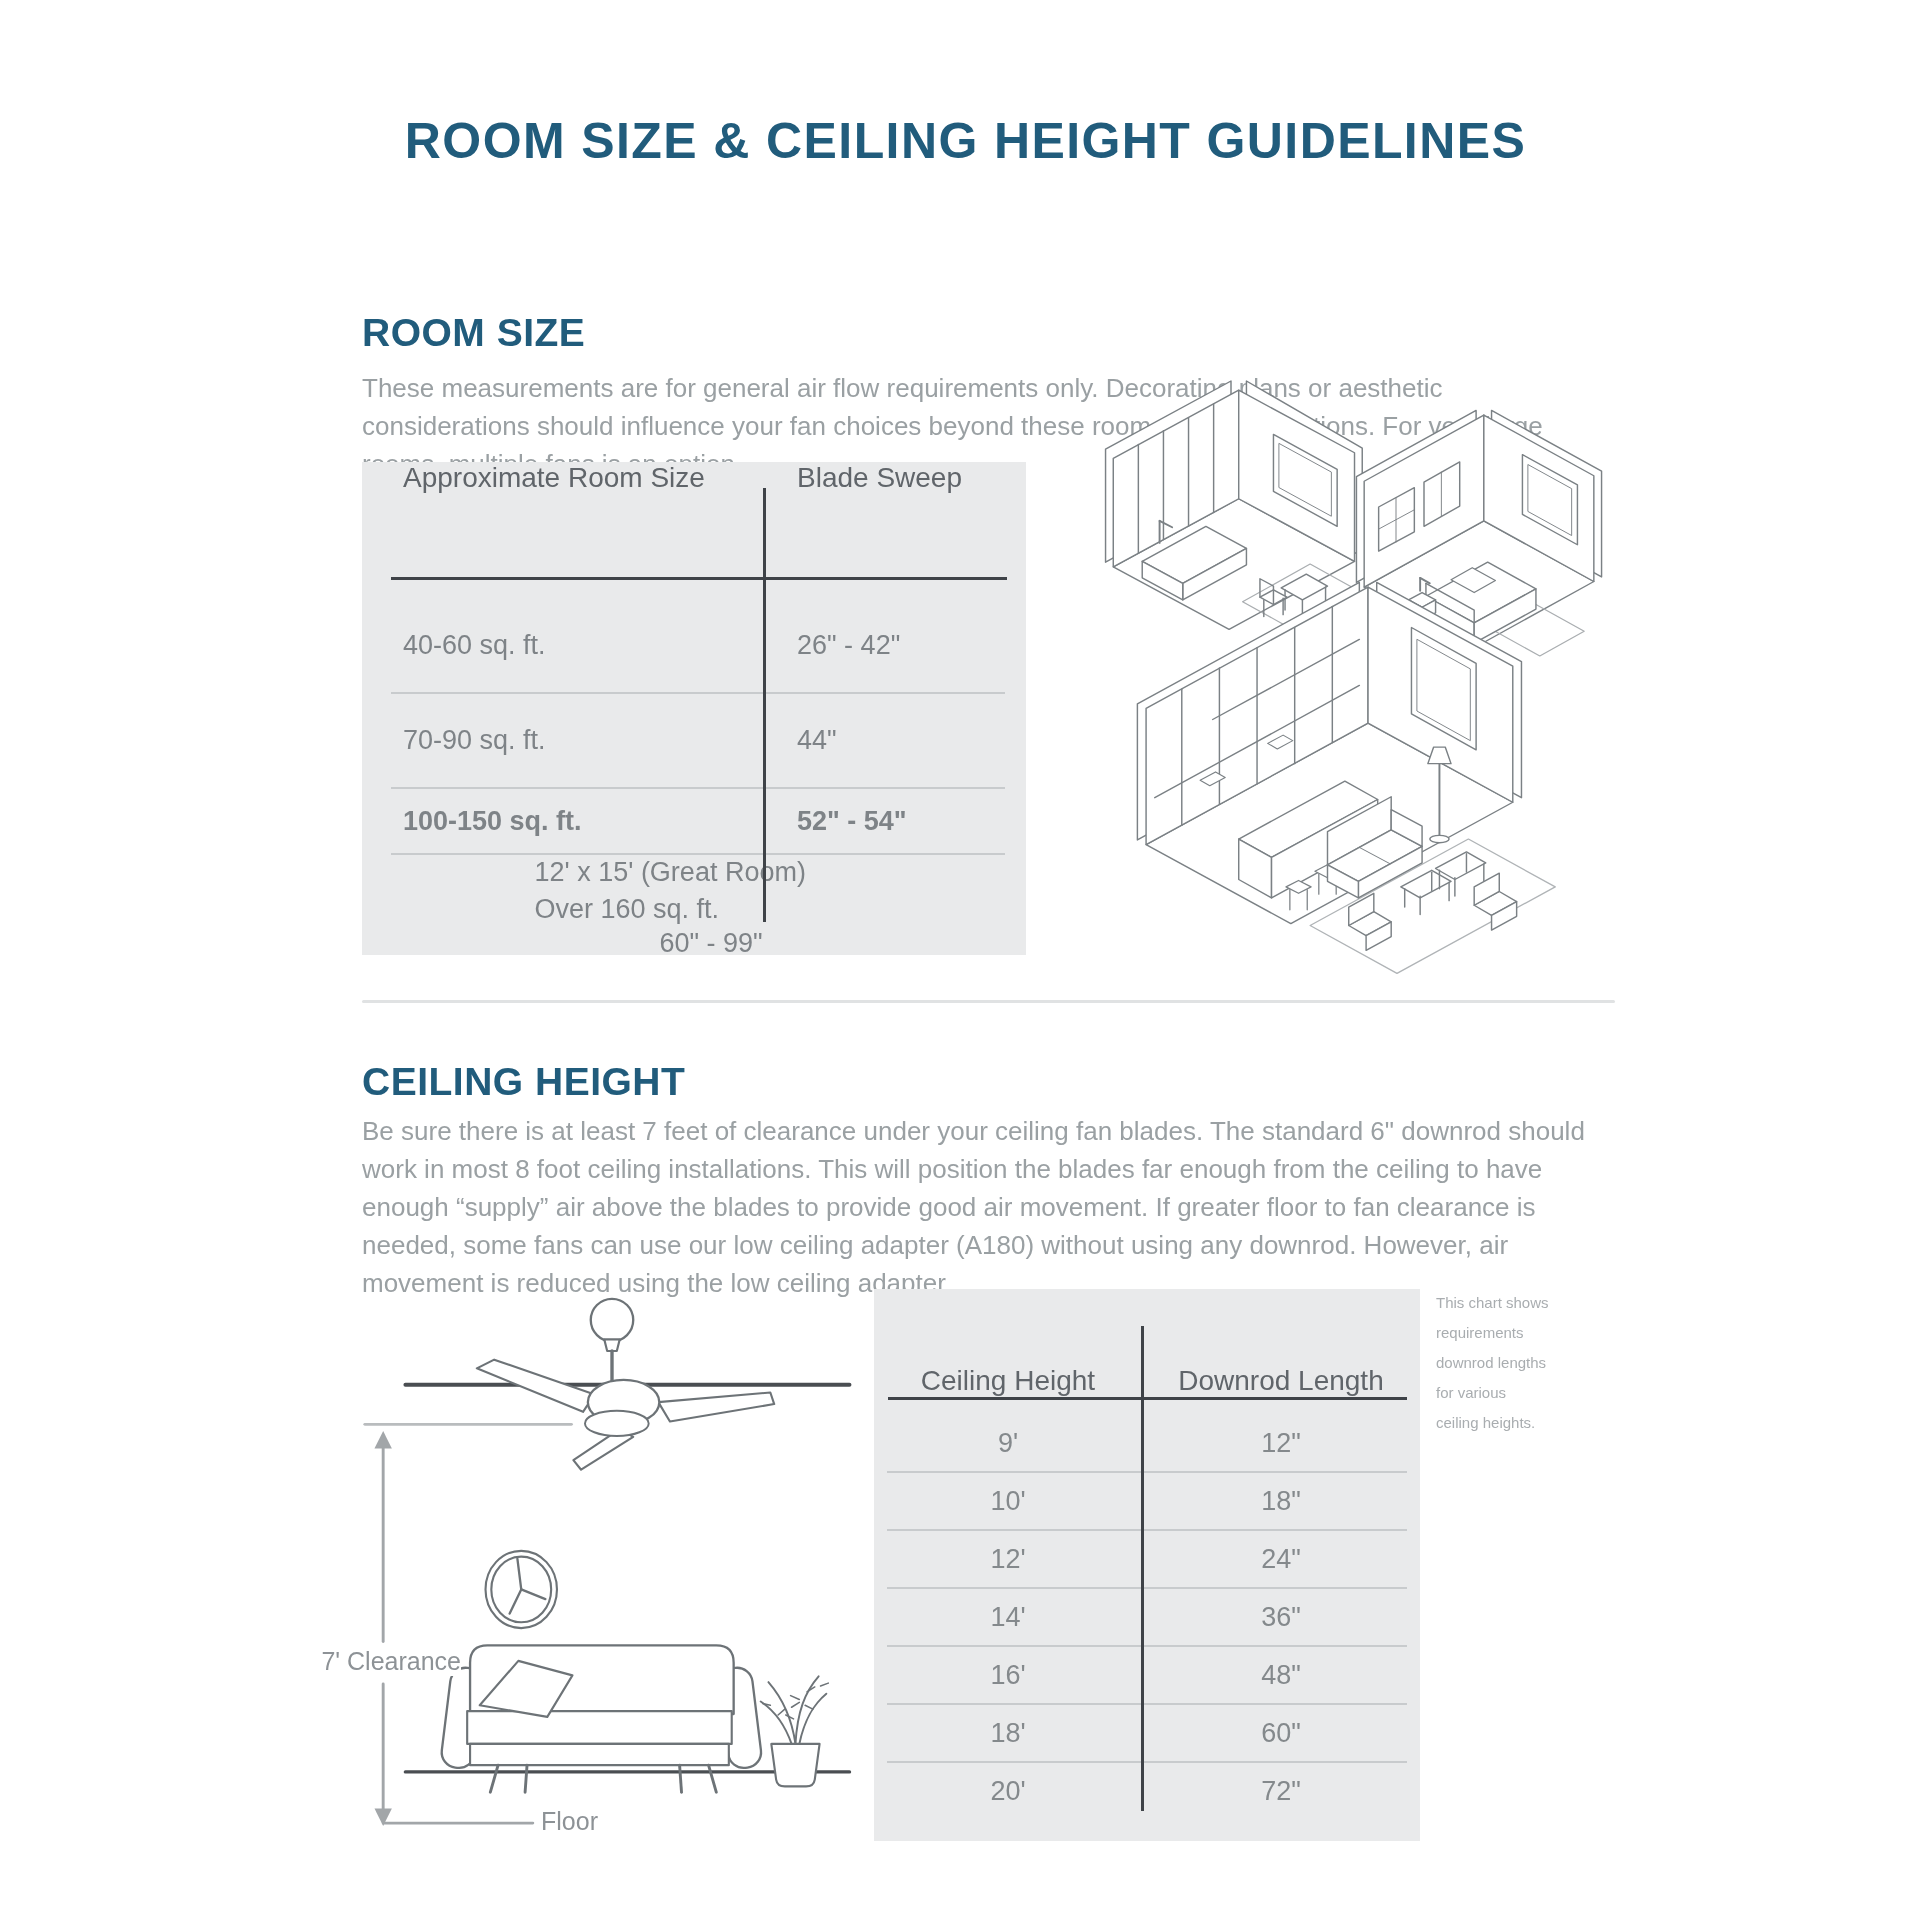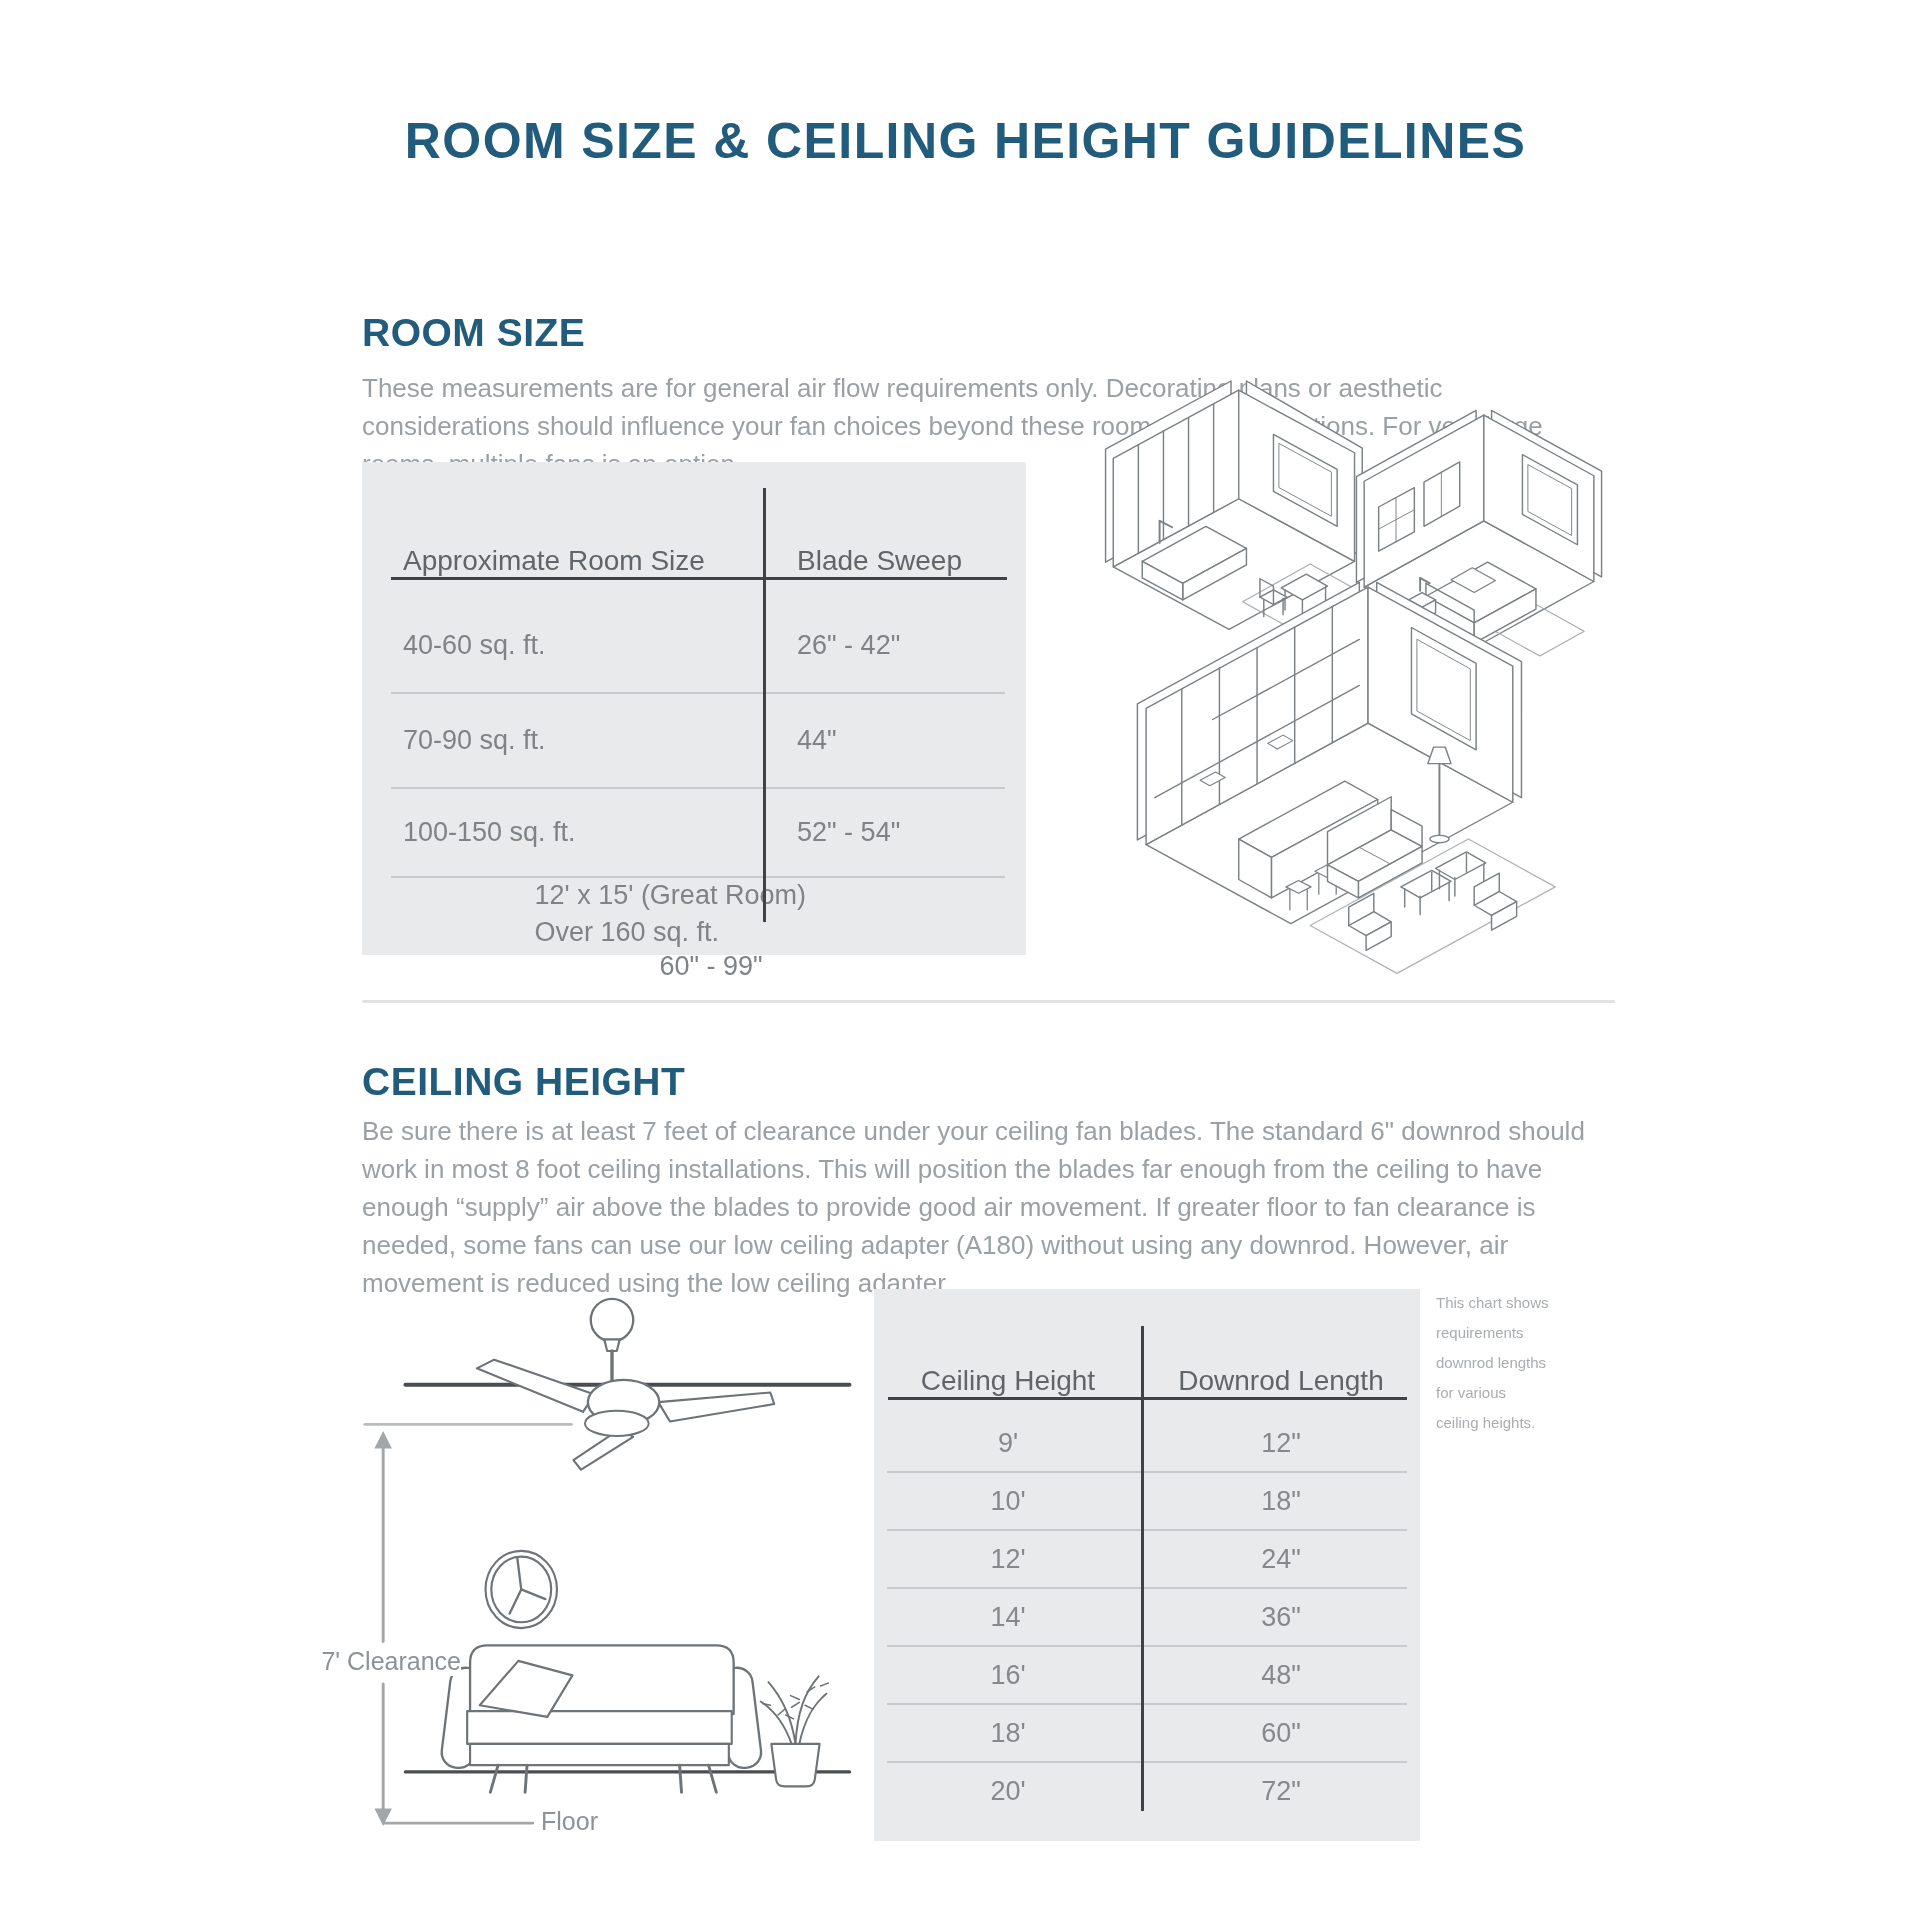--- a/index.html
+++ b/index.html
@@ -11,26 +11,26 @@
               letter-spacing:1.4px;color:#215C7C;}
   .sec-head{font-size:39px;font-weight:700;color:#215C7C;letter-spacing:0.5px;}
   .sec-para{font-size:26px;line-height:38px;color:#9aa0a3;width:1255px;}
   
   .card{background:#e9eaeb;}
   .tbl-vrule{position:absolute;width:2.9px;background:#3f4348;z-index:3;}
   .tbl-hrule{position:absolute;height:2.9px;background:#3f4348;z-index:2;}
   .row{display:flex;position:relative;align-items:center;color:#7e8387;font-size:27px;}
   .sep{position:absolute;top:-1px;height:1.9px;background:#c8cbcd;}
   
-  .rs-header{display:flex;align-items:flex-end;height:115px;padding-bottom:21px;
+  .rs-header{display:flex;height:115px;padding-bottom:21px;
              color:#60656a;font-size:28px;font-weight:400;}
   .rs-c1{width:401px;padding-left:41px;box-sizing:border-box;}
   .rs-c2{flex:1;padding-left:34px;box-sizing:border-box;}
   .rs-row1,.rs-row2{height:95px;}
-  .rs-row3{height:89px;}
+  .rs-row3{height:66px;font-weight:bold;}
   .rs-row4{height:98px;flex-direction:column;}
   .rs-sep{left:29px;right:21px;}
   .two-line{line-height:37px;}
   
   .ch-header{display:flex;align-items:flex-end;height:108px;padding-bottom:17.4px;
              color:#60656a;font-size:28px;}
   .ch-c1{width:268px;text-align:center;}
   .ch-c2{flex:1;text-align:center;}
   .ch-row{height:58px;font-size:27px;color:#84898c;}
   .ch-sep{left:12.6px;right:12.6px;}

